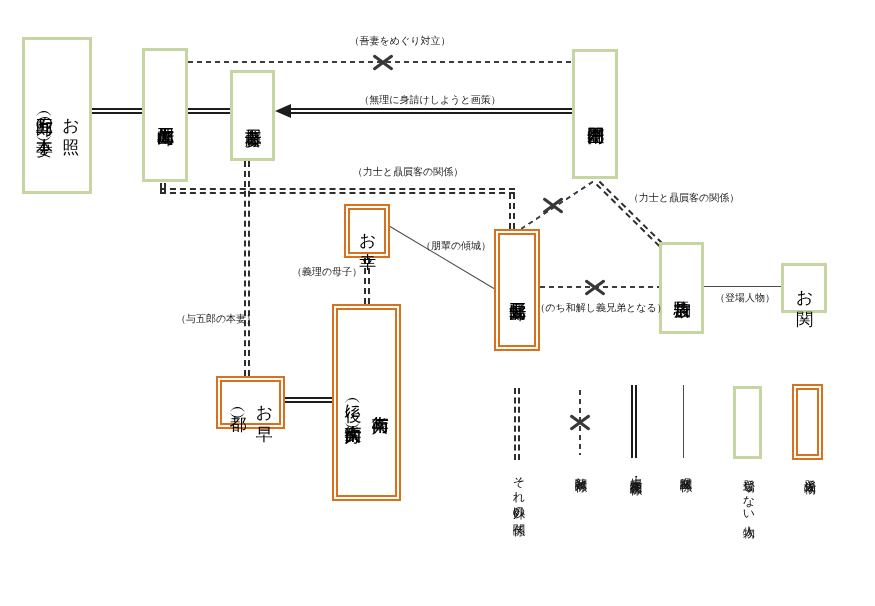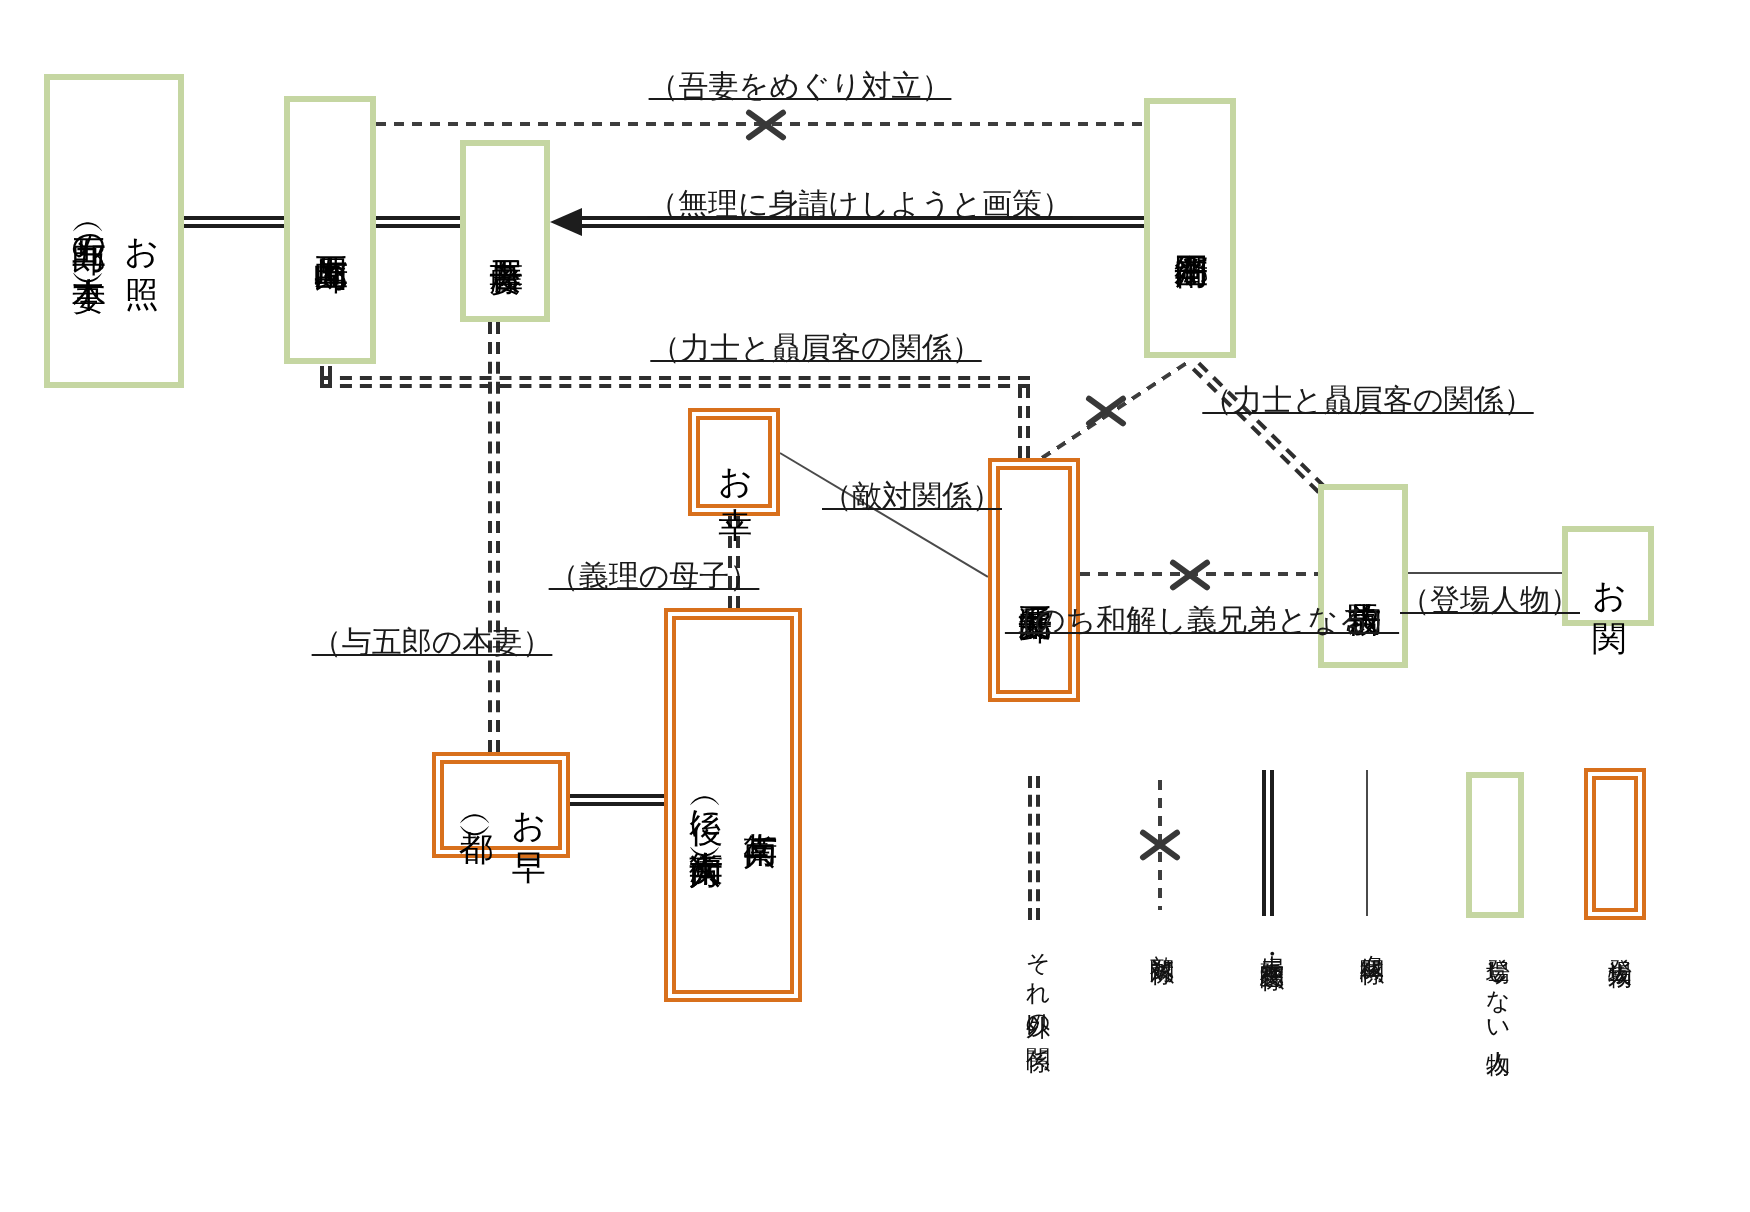--- a/index.html
+++ b/index.html
@@ -32,22 +32,22 @@
        background:#383838;border-radius:2px;}
   .xmark::before{transform:rotate(36deg);}
   .xmark::after{transform:rotate(-36deg);}
 
   
   .arrow-left{position:absolute;width:0;height:0;z-index:4;
        border-top:7px solid transparent;border-bottom:7px solid transparent;
        border-right:16px solid #1d1d1d;}
 
   
-  .lbl{position:absolute;font-size:15px;white-space:nowrap;transform:translateX(-50%);
-       color:#1a1a1a;z-index:5;background:transparent;text-decoration:underline;}
+  .lbl{position:absolute;font-size:10px;white-space:nowrap;transform:translateX(-50%);
+       color:#1a1a1a;z-index:5;background:transparent;}
 
   
   .leg-txt{position:absolute;writing-mode:vertical-rl;text-orientation:mixed;
        font-size:12px;letter-spacing:1px;color:#111;z-index:3;}
   .leg-box{position:absolute;box-sizing:border-box;background:#fff;z-index:3;}
   .leg-box.absent{border:3px solid var(--green,#c5d6a2);}
   .leg-box.present{border:6px double var(--orange,#d8701c);}
 </style>
 </head>
 <body>
@@ -117,22 +117,22 @@
   </div>
   <div class="box present" style="left:332px;top:304px;width:69px;height:197px;">
     <span class="vtext" style="line-height:1.6;">南与兵衛
 （後に南方十次兵衛）</span>
   </div>
 
   <div class="lbl" style="left:400px;top:34px;">（吾妻をめぐり対立）</div>
   <div class="lbl" style="left:430px;top:93px;">（無理に身請けしようと画策）</div>
   <div class="lbl" style="left:408px;top:165px;">（力士と贔屓客の関係）</div>
   <div class="lbl" style="left:684px;top:191px;">（力士と贔屓客の関係）</div>
-  <div class="lbl" style="left:456px;top:239px;">（敵対関係）</div>
-  <div class="lbl" style="left:327px;top:279px;">（義理の母子）</div>
+  <div class="lbl" style="left:456px;top:239px;">（朋輩の傾城）</div>
+  <div class="lbl" style="left:327px;top:265px;">（義理の母子）</div>
   <div class="lbl" style="left:216px;top:312px;">（与五郎の本妻）</div>
   <div class="lbl" style="left:601px;top:301px;">（のち和解し義兄弟となる）</div>
   <div class="lbl" style="left:745px;top:291px;">（登場人物）</div>
 
   <div class="line ddash-v" style="left:514px;top:388px;height:72px;"></div>
   <div class="line dash-v" style="left:579px;top:390px;height:65px;"></div>
   <div class="xmark" style="left:569px;top:411px;"></div>
   <div class="line dbl-v" style="left:631px;top:385px;height:73px;"></div>
   <div class="line thin-v" style="left:683px;top:385px;height:73px;"></div>
   <div class="leg-box absent" style="left:733px;top:386px;width:29px;height:73px;"></div>

